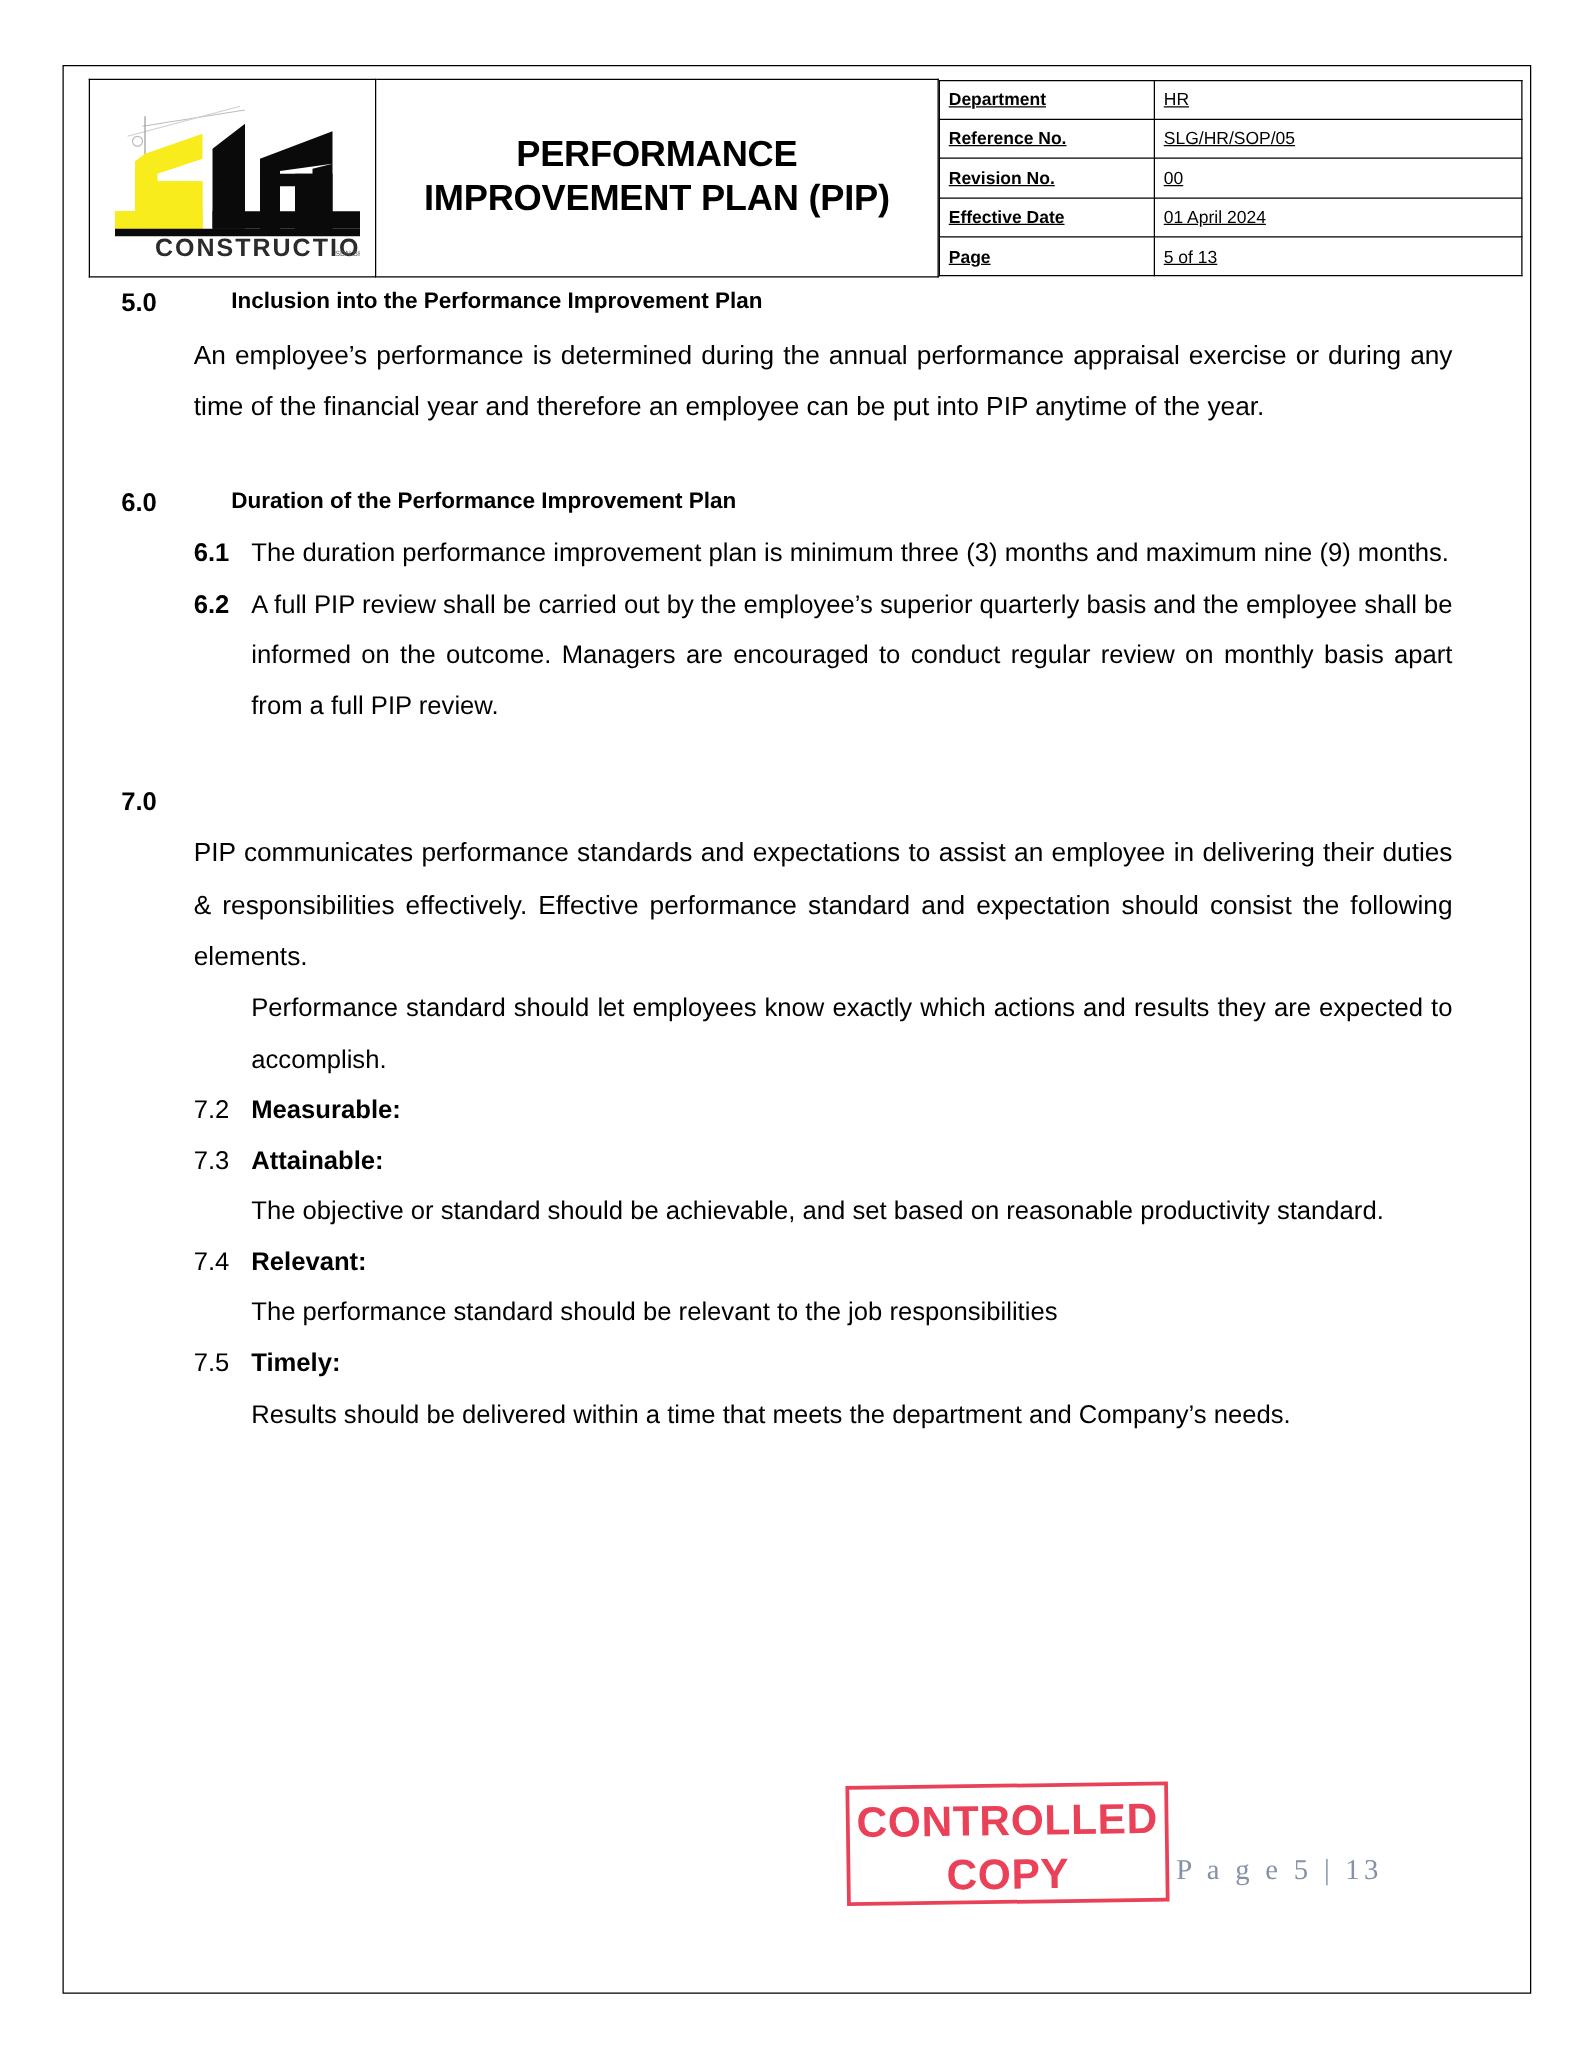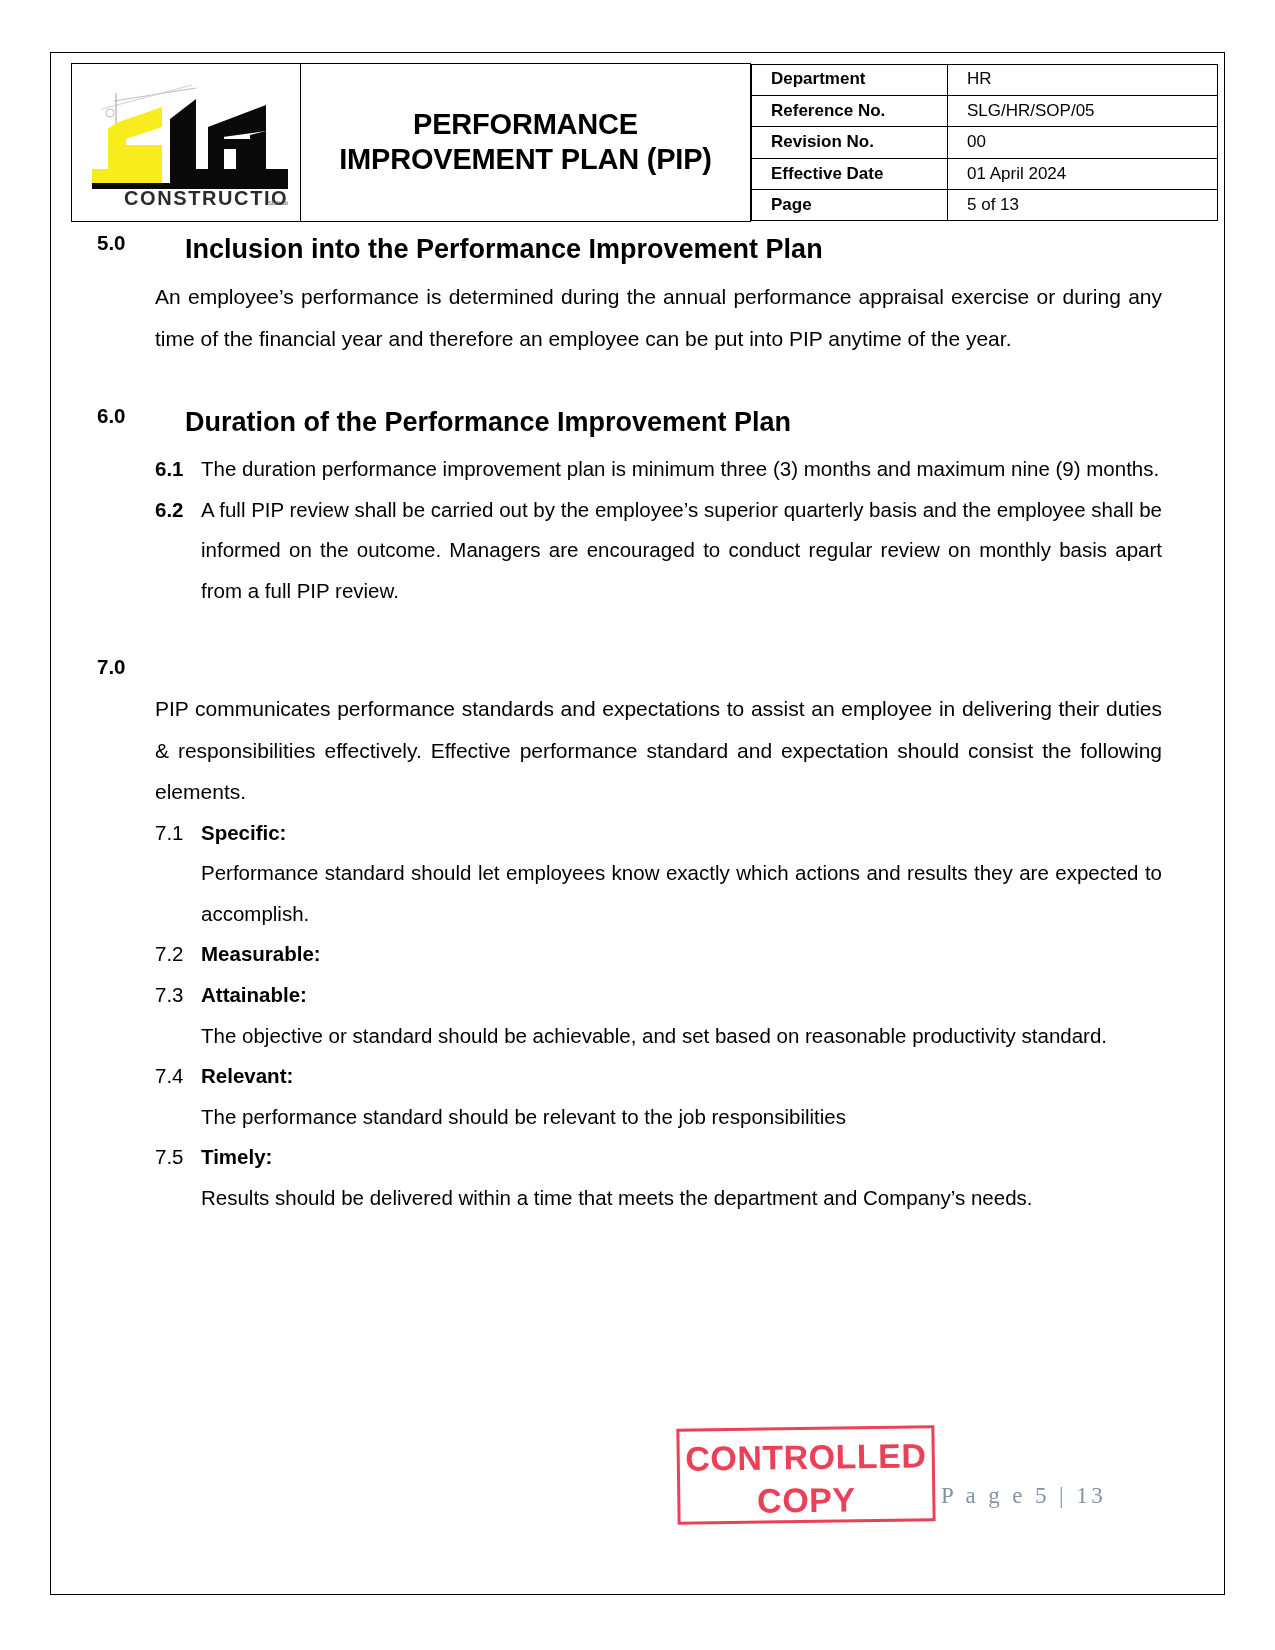--- a/index.html
+++ b/index.html
@@ -65,25 +65,26 @@
     border: none !important;
   }
   .meta-table {
     width: 100%;
     border-collapse: collapse;
     table-layout: fixed;
   }
   .meta-table td {
     border: 1.4px solid #000;
     height: 28.4px;
-    padding: 1px 19px;
-    font-size: 17px;
+    padding: 1px 7px;
+    font-size: 14px;
     line-height: 1.1;
     white-space: nowrap;
     overflow: hidden;
+    text-decoration: underline;
   }
   .meta-table td.k {
     width: 157px;
     font-weight: bold;
   }
   .meta-table td.v {
     font-weight: normal;
   }
 
   
@@ -111,21 +112,21 @@
     margin-top: 2px;
     gap: 30px;
   }
   .sec .num {
     flex: 0 0 58px;
     font-weight: bold;
     font-size: 20.5px;
   }
   .sec .head {
     font-weight: bold;
-    font-size: 27px;
+    font-size: 18px;
   }
 
   .para {
     margin-left: 58px;
     text-align: justify;
     text-justify: inter-word;
     font-size: 21px;
     line-height: 1.98;
   }
 
@@ -294,24 +295,20 @@
       <span class="sbody">A full PIP review shall be carried out by the employee’s superior quarterly basis and the employee shall be informed on the outcome. Managers are encouraged to conduct regular review on monthly basis apart from a full PIP review.</span>
     </div>
 
     <div class="gap"></div>
 
     <div class="sec">
       <span class="num">7.0</span>
     </div>
     <div class="para">PIP communicates performance standards and expectations to assist an employee in delivering their duties &amp; responsibilities effectively. Effective performance standard and expectation should consist the following elements.</div>
 
-    <div class="smart">
-      <span class="snum">7.1</span>
-      <span class="slabel">Specific:</span>
-    </div>
     <div class="sub-para">Performance standard should let employees know exactly which actions and results they are expected to accomplish.</div>
 
     <div class="smart">
       <span class="snum">7.2</span>
       <span class="slabel">Measurable:</span>
     </div>
 
     <div class="smart">
       <span class="snum">7.3</span>
       <span class="slabel">Attainable:</span>

